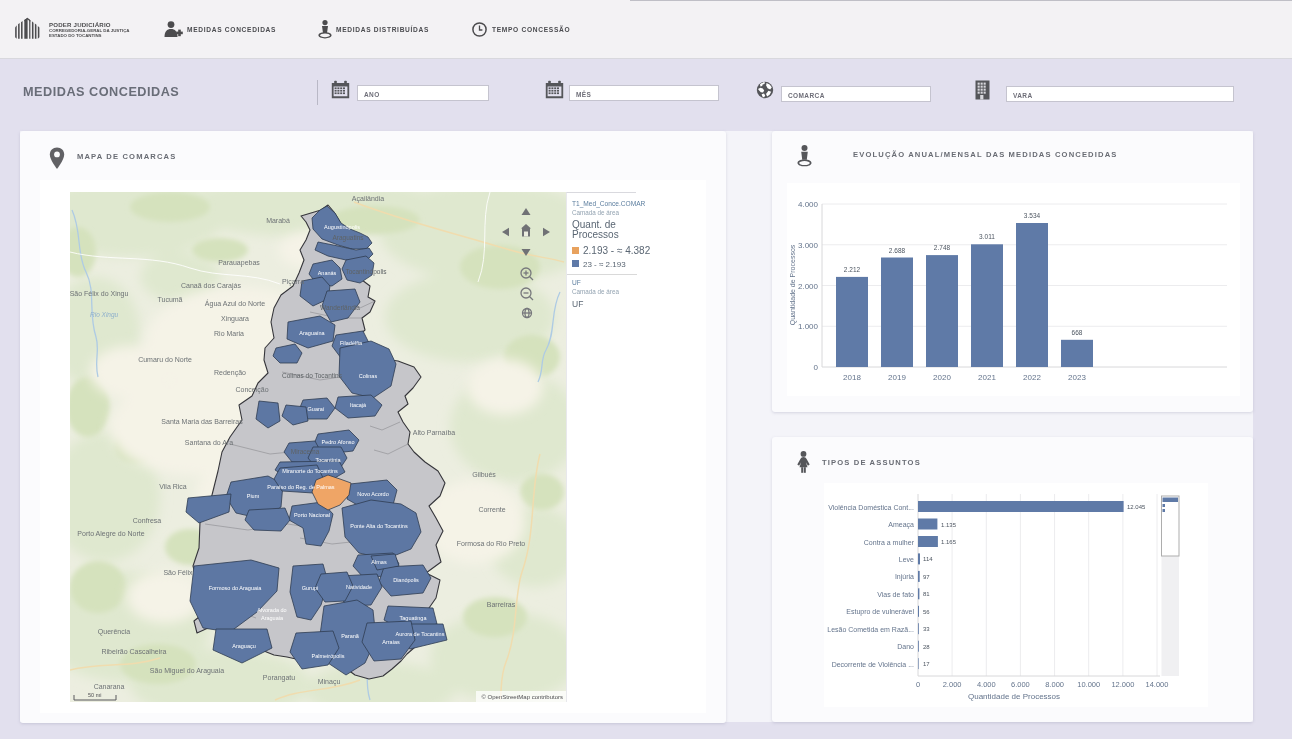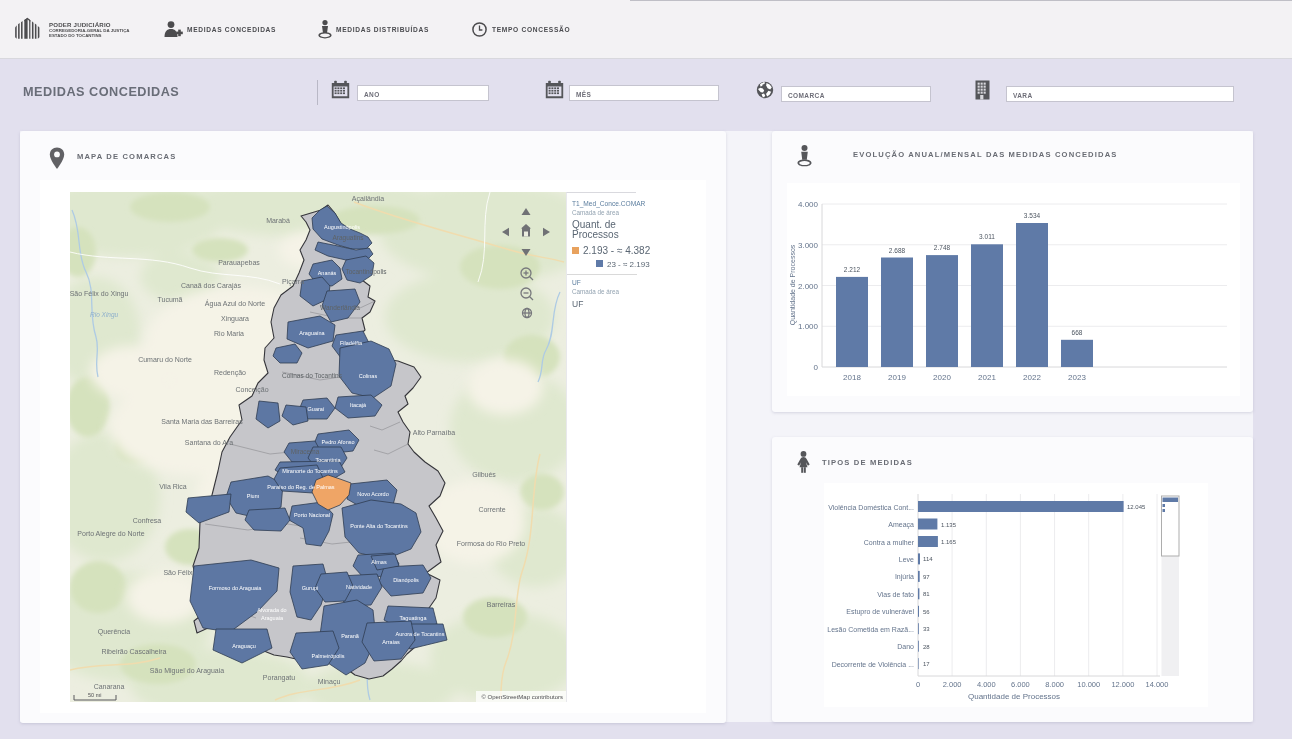--- a/index.html
+++ b/index.html
@@ -381,21 +381,21 @@
     </g>
 <text x="18" y="505" fill="#4f4f52" font-size="5.5px" font-family="Liberation Sans">50 mi</text>
 </svg>
 
   <div class="abs" style="left:566px;top:192px;width:70px;height:510px;background:#ffffff;border-top:1px solid #d9d9de;border-left:1px solid #e8e8ec;font-family:'Liberation Sans',sans-serif;">
     <div style="padding:7px 0 0 5px;">
       <div style="font-size:6.6px;color:#5b7d9e;">T1_Med_Conce.COMAR</div>
       <div style="font-size:6.3px;color:#93a3b1;margin-top:2px;">Camada de área</div>
       <div style="font-size:10px;color:#5a6673;margin-top:4px;line-height:10px;">Quant. de<br>Processos</div>
       <div style="margin-top:5px;font-size:10px;color:#5a6673;white-space:nowrap;"><span style="display:inline-block;width:7px;height:7px;background:#e8a25e;margin-right:4px;"></span>2.193 - ≈ 4.382</div>
-      <div style="margin-top:4px;font-size:8px;color:#5a6673;white-space:nowrap;margin-left:24px;"><span style="display:inline-block;width:7px;height:7px;background:#5f7aa8;margin-right:4px;"></span>23 - ≈ 2.193</div>
+      <div style="margin-top:4px;font-size:8px;color:#5a6673;white-space:nowrap;"><span style="display:inline-block;width:7px;height:7px;background:#5f7aa8;margin-right:4px;"></span>23 - ≈ 2.193</div>
       <div style="height:1px;background:#d9d9d9;margin:5px 0 4px -5px;width:70px;"></div>
       <div style="font-size:6.6px;color:#5b7d9e;">UF</div>
       <div style="font-size:6.3px;color:#93a3b1;margin-top:2px;">Camada de área</div>
       <div style="font-size:8.5px;color:#5a6673;margin-top:4px;">UF</div>
     </div>
   </div>
 
   <div class="abs card" style="left:772px;top:131px;width:481px;height:281px;"></div>
   <svg class="abs" style="left:796px;top:145px;" width="17" height="22" viewBox="0 0 17 22">
     <g fill="#55565a">
@@ -456,21 +456,21 @@
 
   <div class="abs card" style="left:772px;top:437px;width:481px;height:285px;"></div>
   <svg class="abs" style="left:795px;top:451px;" width="17" height="24" viewBox="0 0 17 24">
     <g fill="#55565a">
       <circle cx="8.5" cy="2.9" r="2.9"></circle>
       <path d="M8.5,6 C10,6 11,6.8 11.6,8 L14.7,13.6 L12.9,14.7 L10.9,11.2 L12.5,16.2 L4.5,16.2 L6.1,11.2 L4.1,14.7 L2.3,13.6 L5.4,8 C6,6.8 7,6 8.5,6 Z"></path>
       <rect x="6.2" y="16.2" width="2" height="5.6"></rect>
       <rect x="8.8" y="16.2" width="2" height="5.6"></rect>
     </g>
   </svg>
-  <div class="abs cardTitle" style="left:822px;top:458px;">TIPOS DE MEDIDAS</div>
+  <div class="abs cardTitle" style="left:822px;top:458px;">TIPOS DE ASSUNTOS</div>
   <div class="abs" style="left:824px;top:483px;width:384px;height:224px;background:#ffffff;"></div>
   <svg class="abs" style="left:824px;top:483px;" width="384" height="224" viewBox="0 0 384 224">
 
     <g stroke="#ececee" stroke-width="1">
       <line x1="128.1" y1="11" x2="128.1" y2="193"></line>
       <line x1="162.3" y1="11" x2="162.3" y2="193"></line>
       <line x1="196.4" y1="11" x2="196.4" y2="193"></line>
       <line x1="230.6" y1="11" x2="230.6" y2="193"></line>
       <line x1="264.7" y1="11" x2="264.7" y2="193"></line>
       <line x1="298.9" y1="11" x2="298.9" y2="193"></line>

